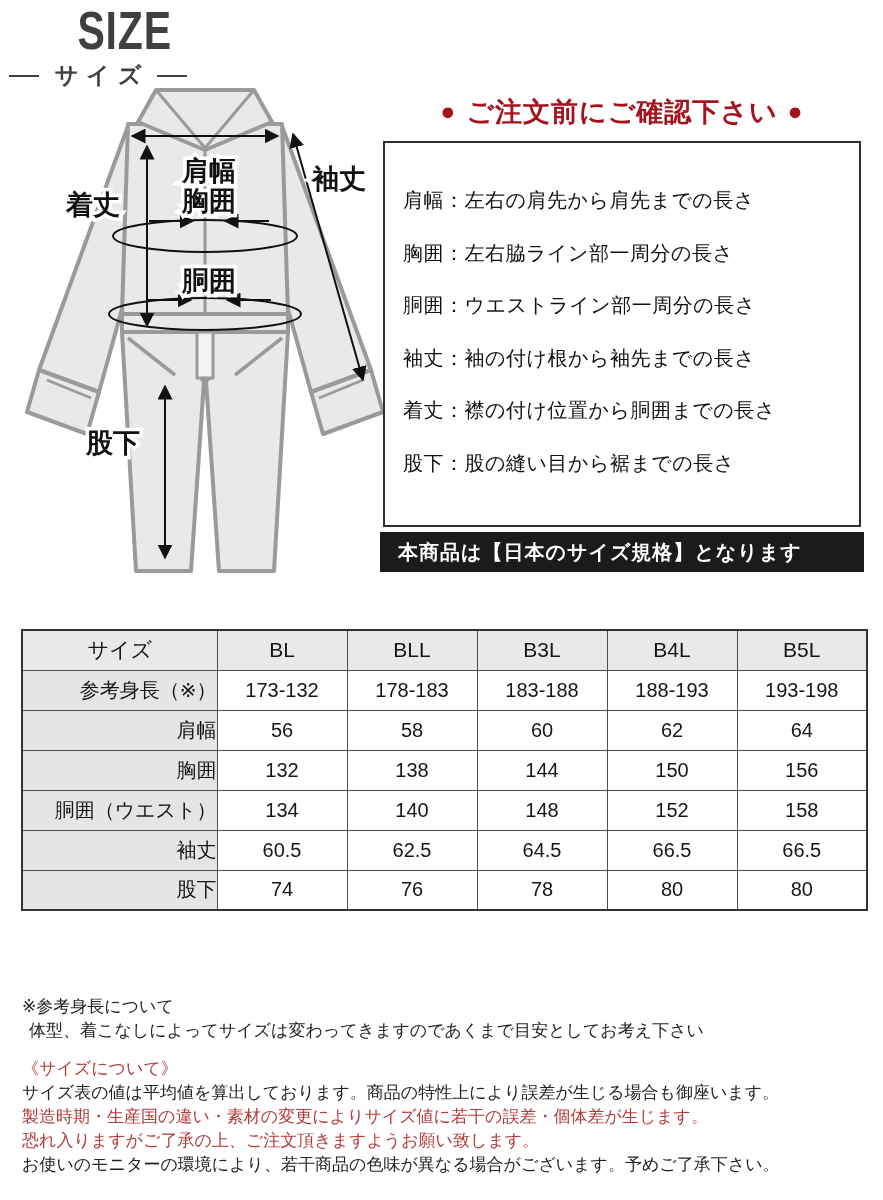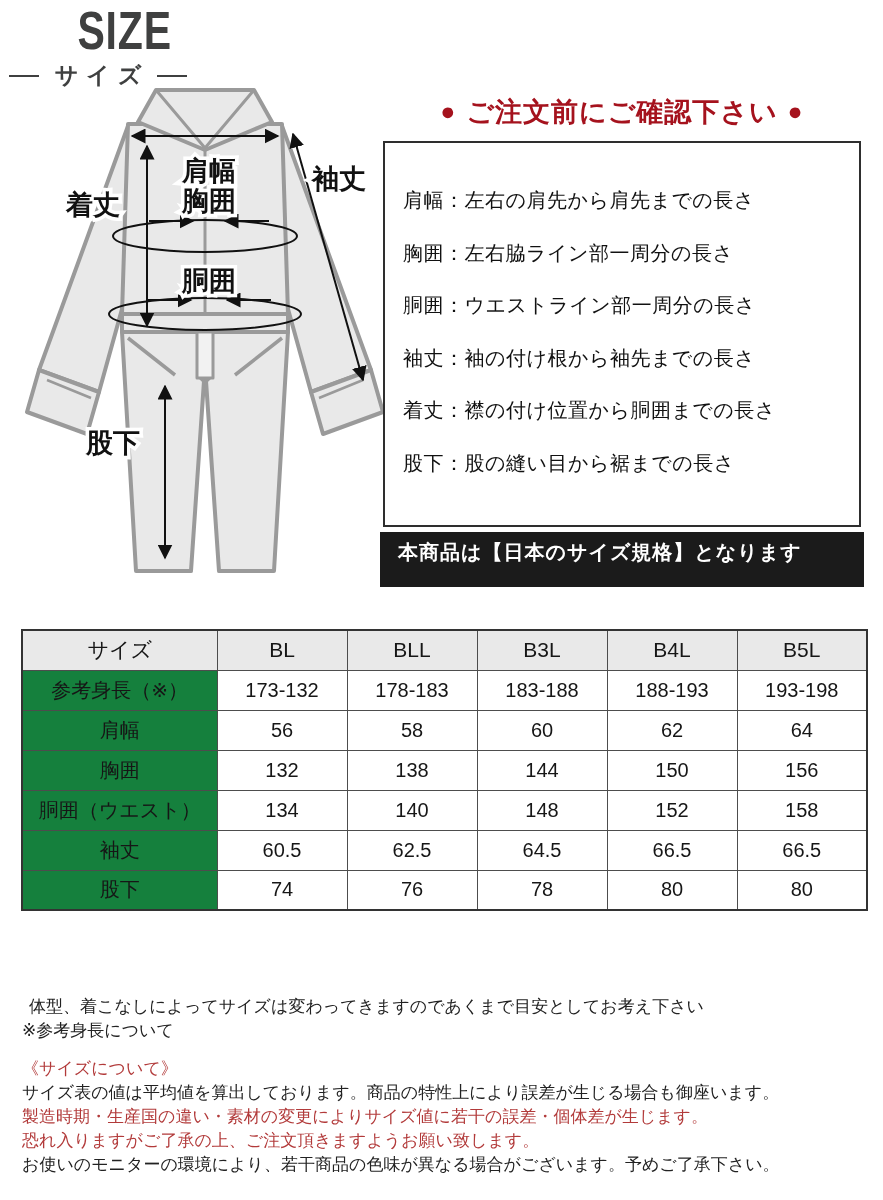--- a/index.html
+++ b/index.html
@@ -33,37 +33,37 @@
   .confirm-header .dot { font-size:25px; margin:0 10px; vertical-align:1px; }
   .measure-box {
     position:absolute; left:383px; top:141px; width:478px; height:386px;
     border:2px solid #2e2e2e; background:#fff;
     display:flex; flex-direction:column; justify-content:space-between;
     padding:44px 10px 48px 18px;
   }
   .measure-line { font-size:20px; letter-spacing:.5px; color:#111; white-space:nowrap; }
   
   .notice-bar {
-    position:absolute; left:380px; top:532px; width:484px; height:55px;
+    position:absolute; left:380px; top:532px; width:484px; height:40px;
     background:var(--bar-bg); color:#fff; font-size:20px; font-weight:bold;
     line-height:41px; padding-left:18px; letter-spacing:1px; white-space:nowrap;
   }
   
   .size-table {
     position:absolute; left:21px; top:629px;
     border-collapse:collapse; table-layout:fixed; width:845px;
     border:2px solid #333;
   }
   .size-table th, .size-table td {
     border:1px solid #4d4d4d; text-align:center; vertical-align:middle;
     height:40px; font-size:20px; font-weight:normal; color:#161616;
     overflow:hidden; white-space:nowrap;
   }
   .size-table thead th { background:#e9e9e9; font-size:21px; }
-  .size-table tbody th { background:#15803d; }
+  .size-table tbody th { background:#e5e5e5;text-align:right; }
   .size-table col.c-label { width:195px; }
   .size-table col.c-val { width:130px; }
   
   .notes { position:absolute; left:22px; top:995px; width:845px; }
   .note { font-size:17px; line-height:24px; color:#222; white-space:nowrap; }
   .note.red { color:var(--note-red); }
   .note.gap { margin-top:14px; }
   .note.indent { padding-left:7px; }
 </style>
 </head>
@@ -204,20 +204,20 @@
         <td>74</td>
         <td>76</td>
         <td>78</td>
         <td>80</td>
         <td>80</td>
       </tr>
     </tbody>
 </table>
 
 <div class="notes">
+    <div class="note">※参考身長について</div>
     <div class="note indent">体型、着こなしによってサイズは変わってきますのであくまで目安としてお考え下さい</div>
-    <div class="note">※参考身長について</div>
     <div class="note red gap">《サイズについて》</div>
     <div class="note">サイズ表の値は平均値を算出しております。商品の特性上により誤差が生じる場合も御座います。</div>
     <div class="note red">製造時期・生産国の違い・素材の変更によりサイズ値に若干の誤差・個体差が生じます。</div>
     <div class="note red">恐れ入りますがご了承の上、ご注文頂きますようお願い致します。</div>
     <div class="note">お使いのモニターの環境により、若干商品の色味が異なる場合がございます。予めご了承下さい。</div>
   </div>
 
 </body></html>

